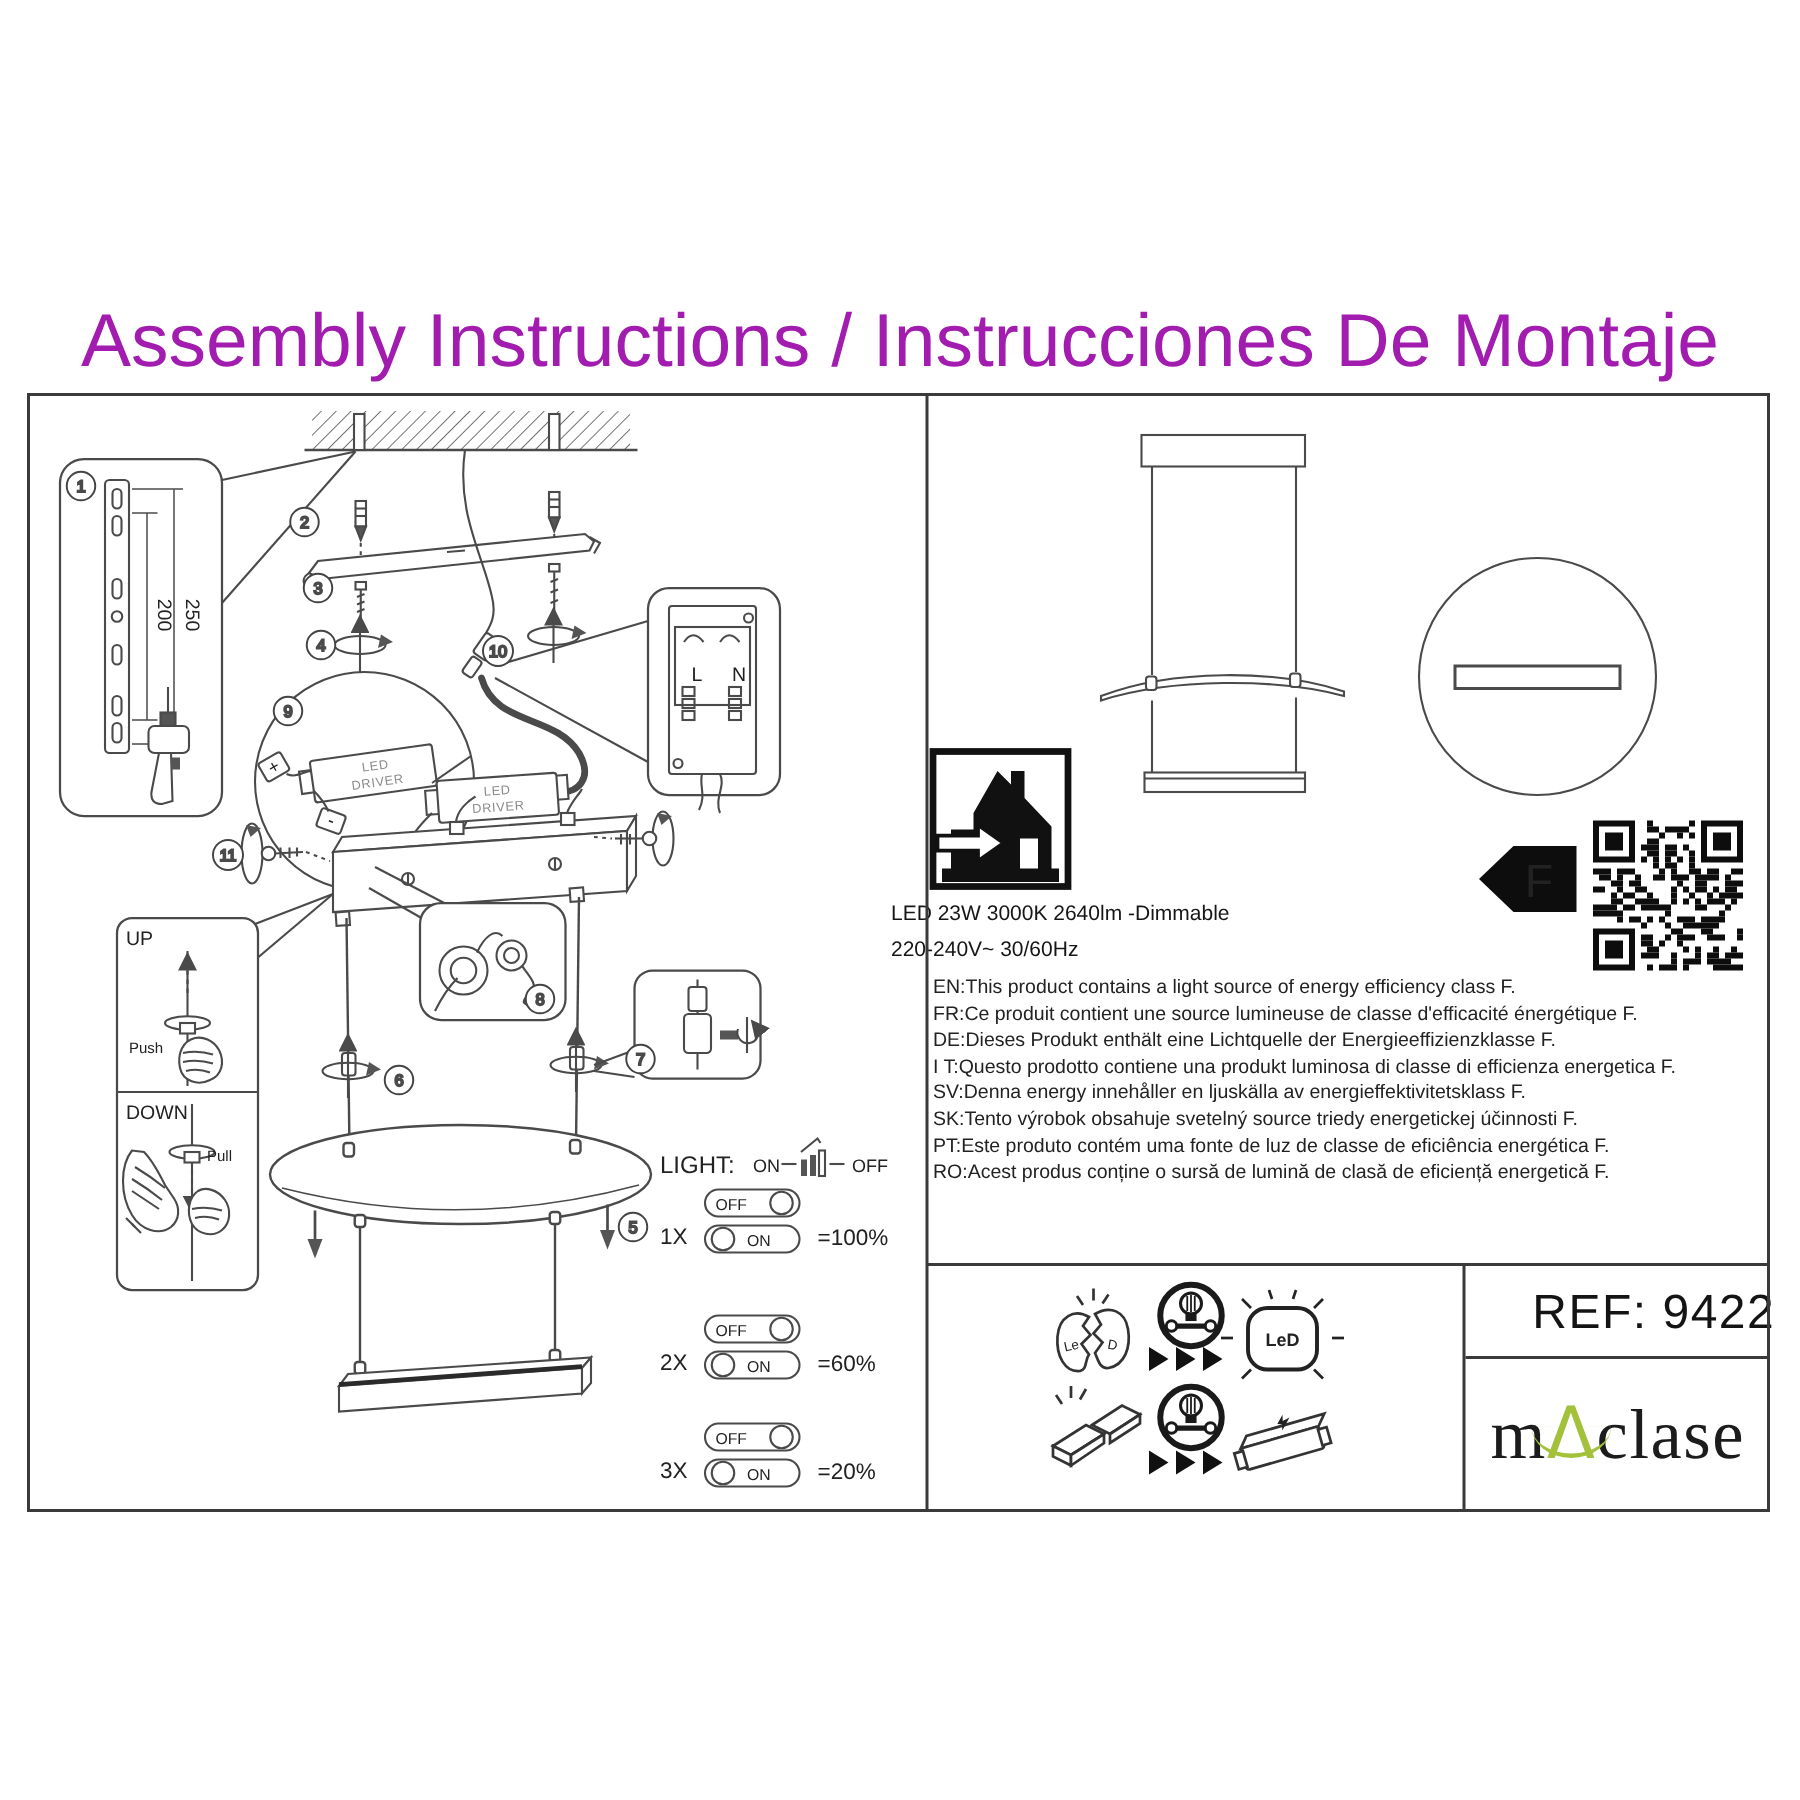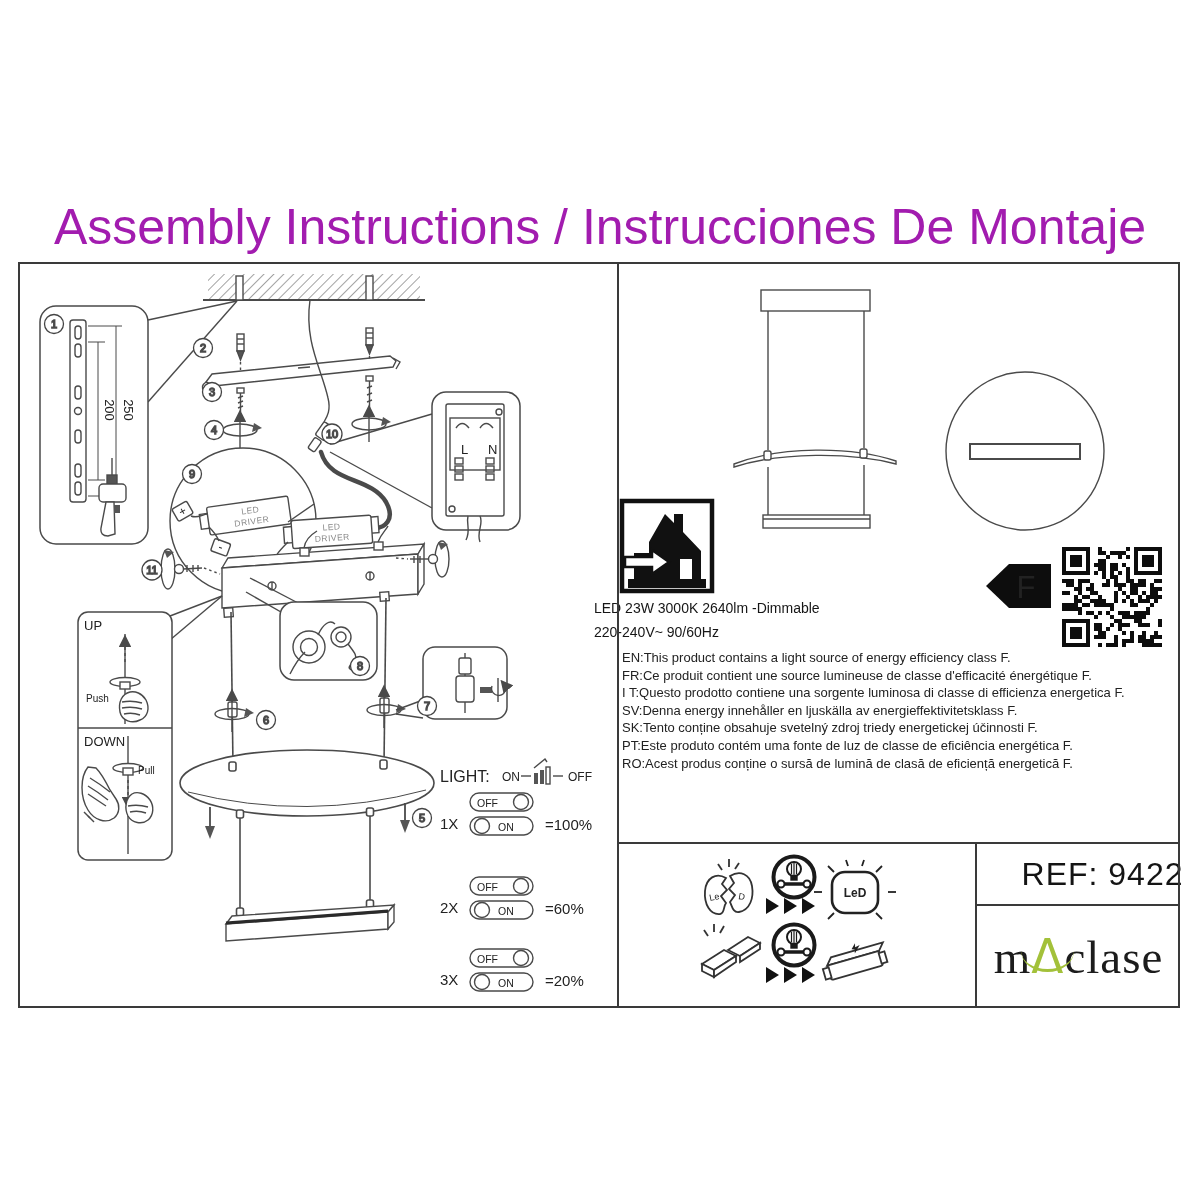--- a/index.html
+++ b/index.html
@@ -745,28 +745,29 @@
         <polygon points="210,696 216,689 270,689 264,696" fill="#fff"></polygon>
         <rect x="210" y="696" width="54" height="15" rx="2" fill="#fff"></rect>
         <rect x="205" y="698" width="6" height="11" fill="#fff"></rect>
         <rect x="263" y="698" width="6" height="11" fill="#fff"></rect>
         <path d="M238,687 l5,-5 l-1,4 l5,-1 l-7,7 l1,-4 Z" fill="#222" stroke="none"></path>
       </g>
     </g>
   </svg>
 
   <div class="spec" style="top:600px;">LED 23W 3000K 2640lm -Dimmable</div>
-  <div class="spec" style="top:624px;">220-240V~ 90/60Hz</div>
+  <div class="spec" style="top:624px;">220-240V~ 30/60Hz</div>
 
   <div id="energy-lines">
     <div>EN:This product contains a light source of energy efficiency class F.</div>
     <div>FR:Ce produit contient une source lumineuse de classe d'efficacité énergétique F.</div>
-    <div>I T:Questo prodotto contiene una sorgente luminosa di classe di efficienza energetica F.</div>
+    <div>DE:Dieses Produkt enthält eine Lichtquelle der Energieeffizienzklasse F.</div>
+    <div>I T:Questo prodotto contiene una produkt luminosa di classe di efficienza energetica F.</div>
     <div>SV:Denna energy innehåller en ljuskälla av energieffektivitetsklass F.</div>
-    <div>SK:Tento conține obsahuje svetelný zdroj triedy energetickej účinnosti F.</div>
+    <div>SK:Tento výrobok obsahuje svetelný source triedy energetickej účinnosti F.</div>
     <div>PT:Este produto contém uma fonte de luz de classe de eficiência energética F.</div>
     <div>RO:Acest produs conține o sursă de lumină de clasă de eficiență energetică F.</div>
   </div>
 
   <div id="ref-box">REF: 9422</div>
 
   <div id="brand-box">
     <span class="brand">
       <span>m</span>
         <span class="caret-wrap"><span class="caret">Λ</span><span class="brand-arc"></span></span>

